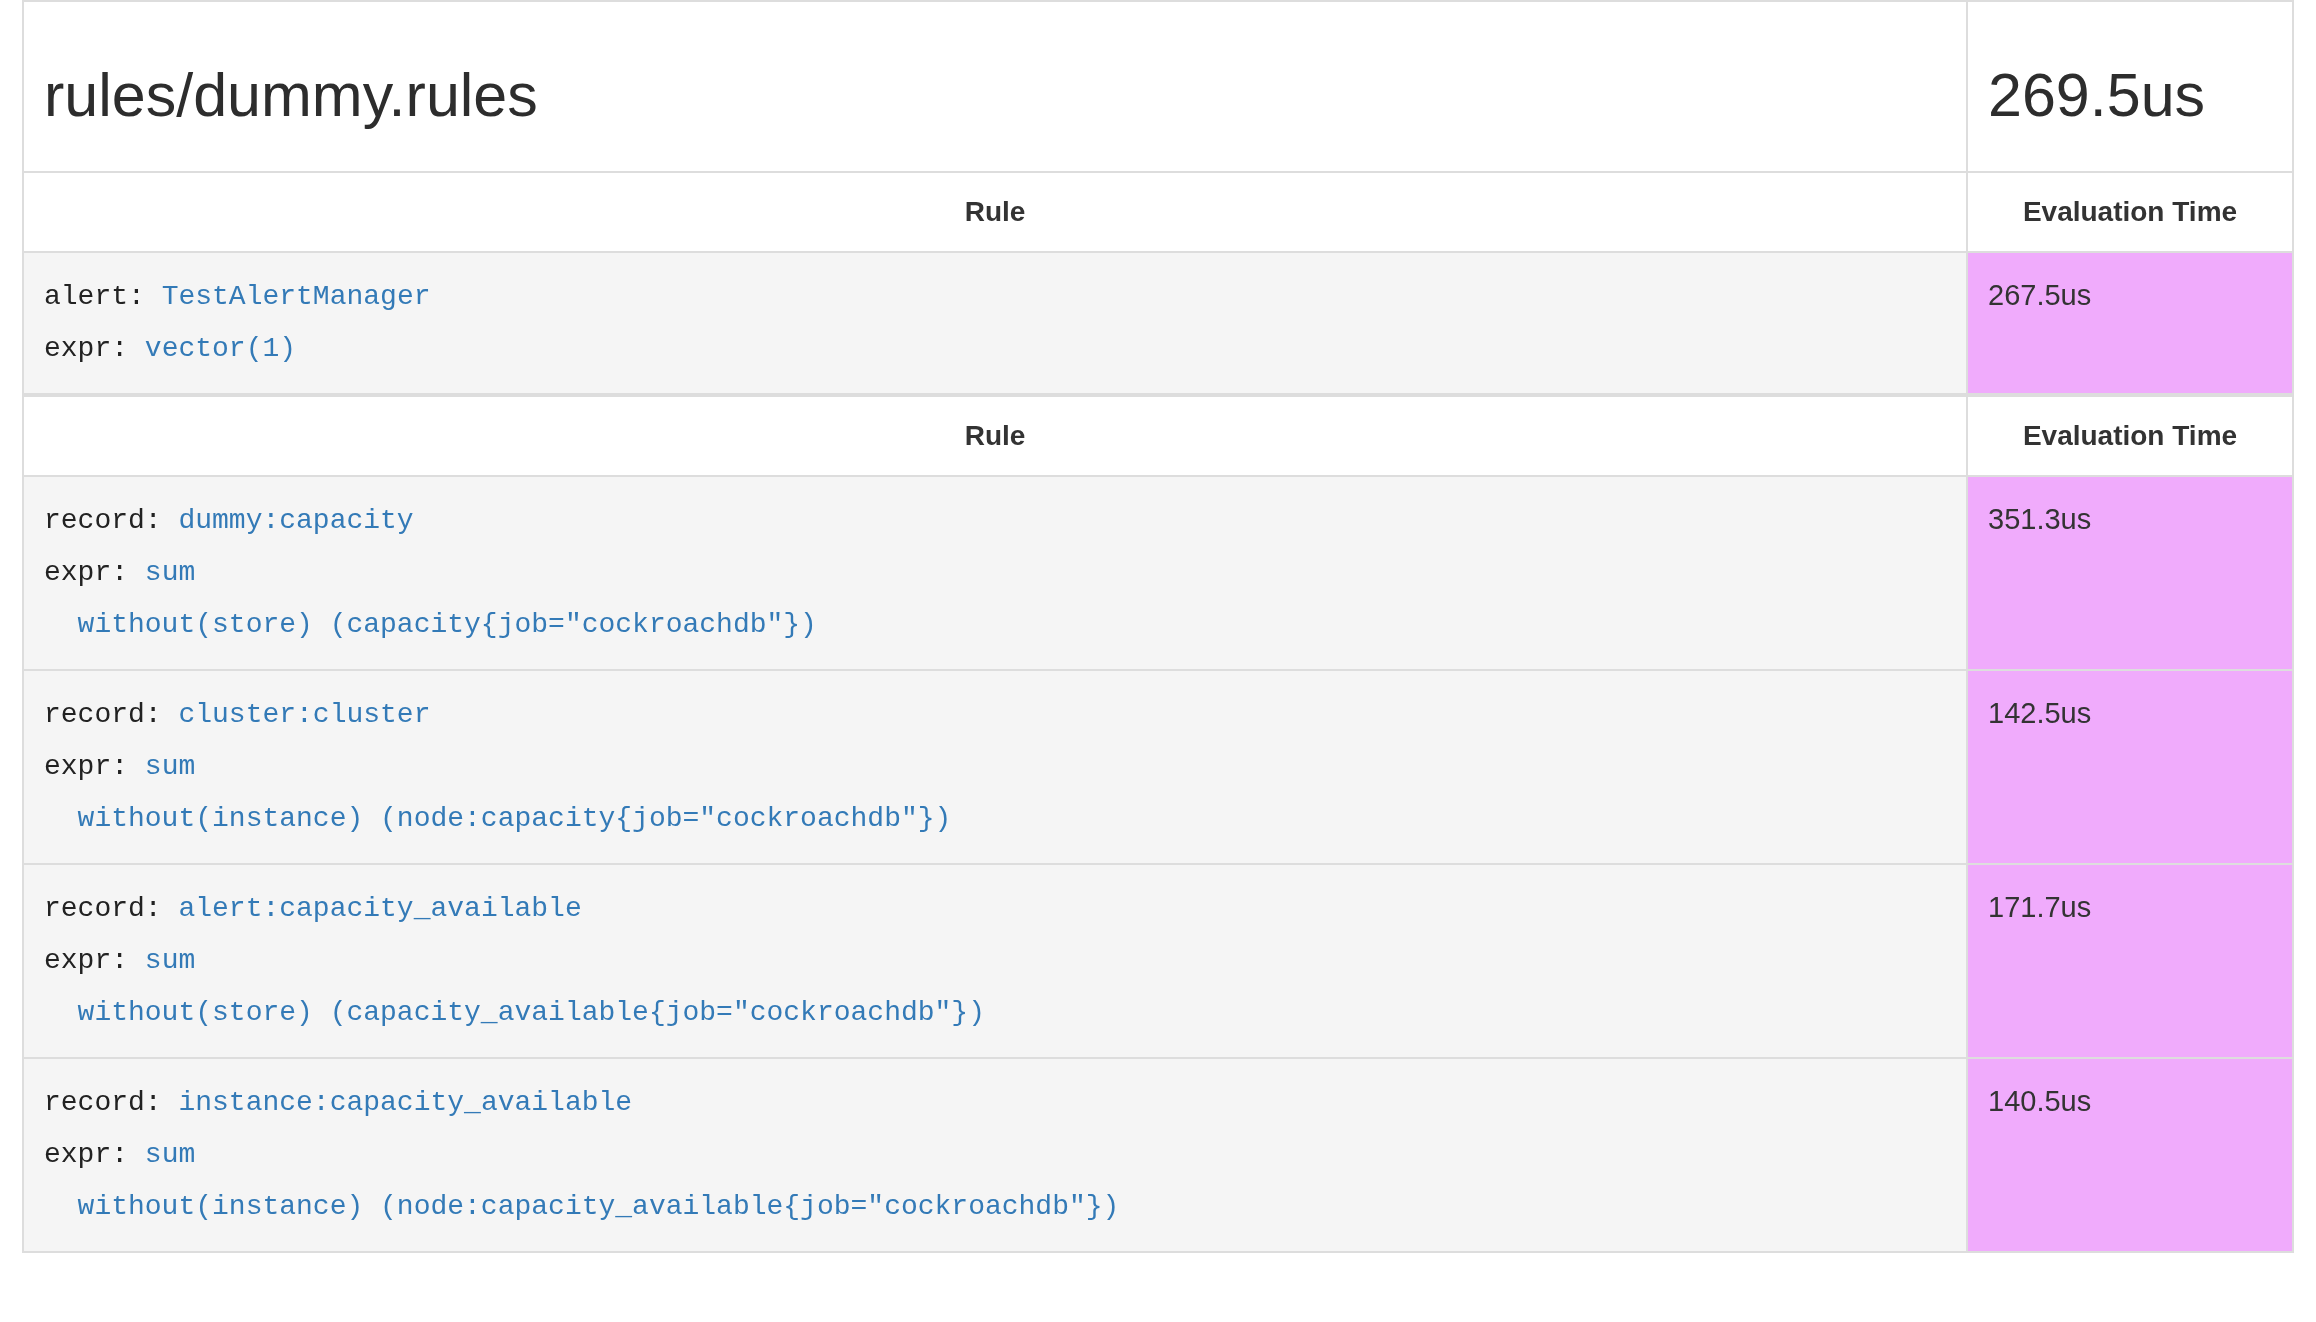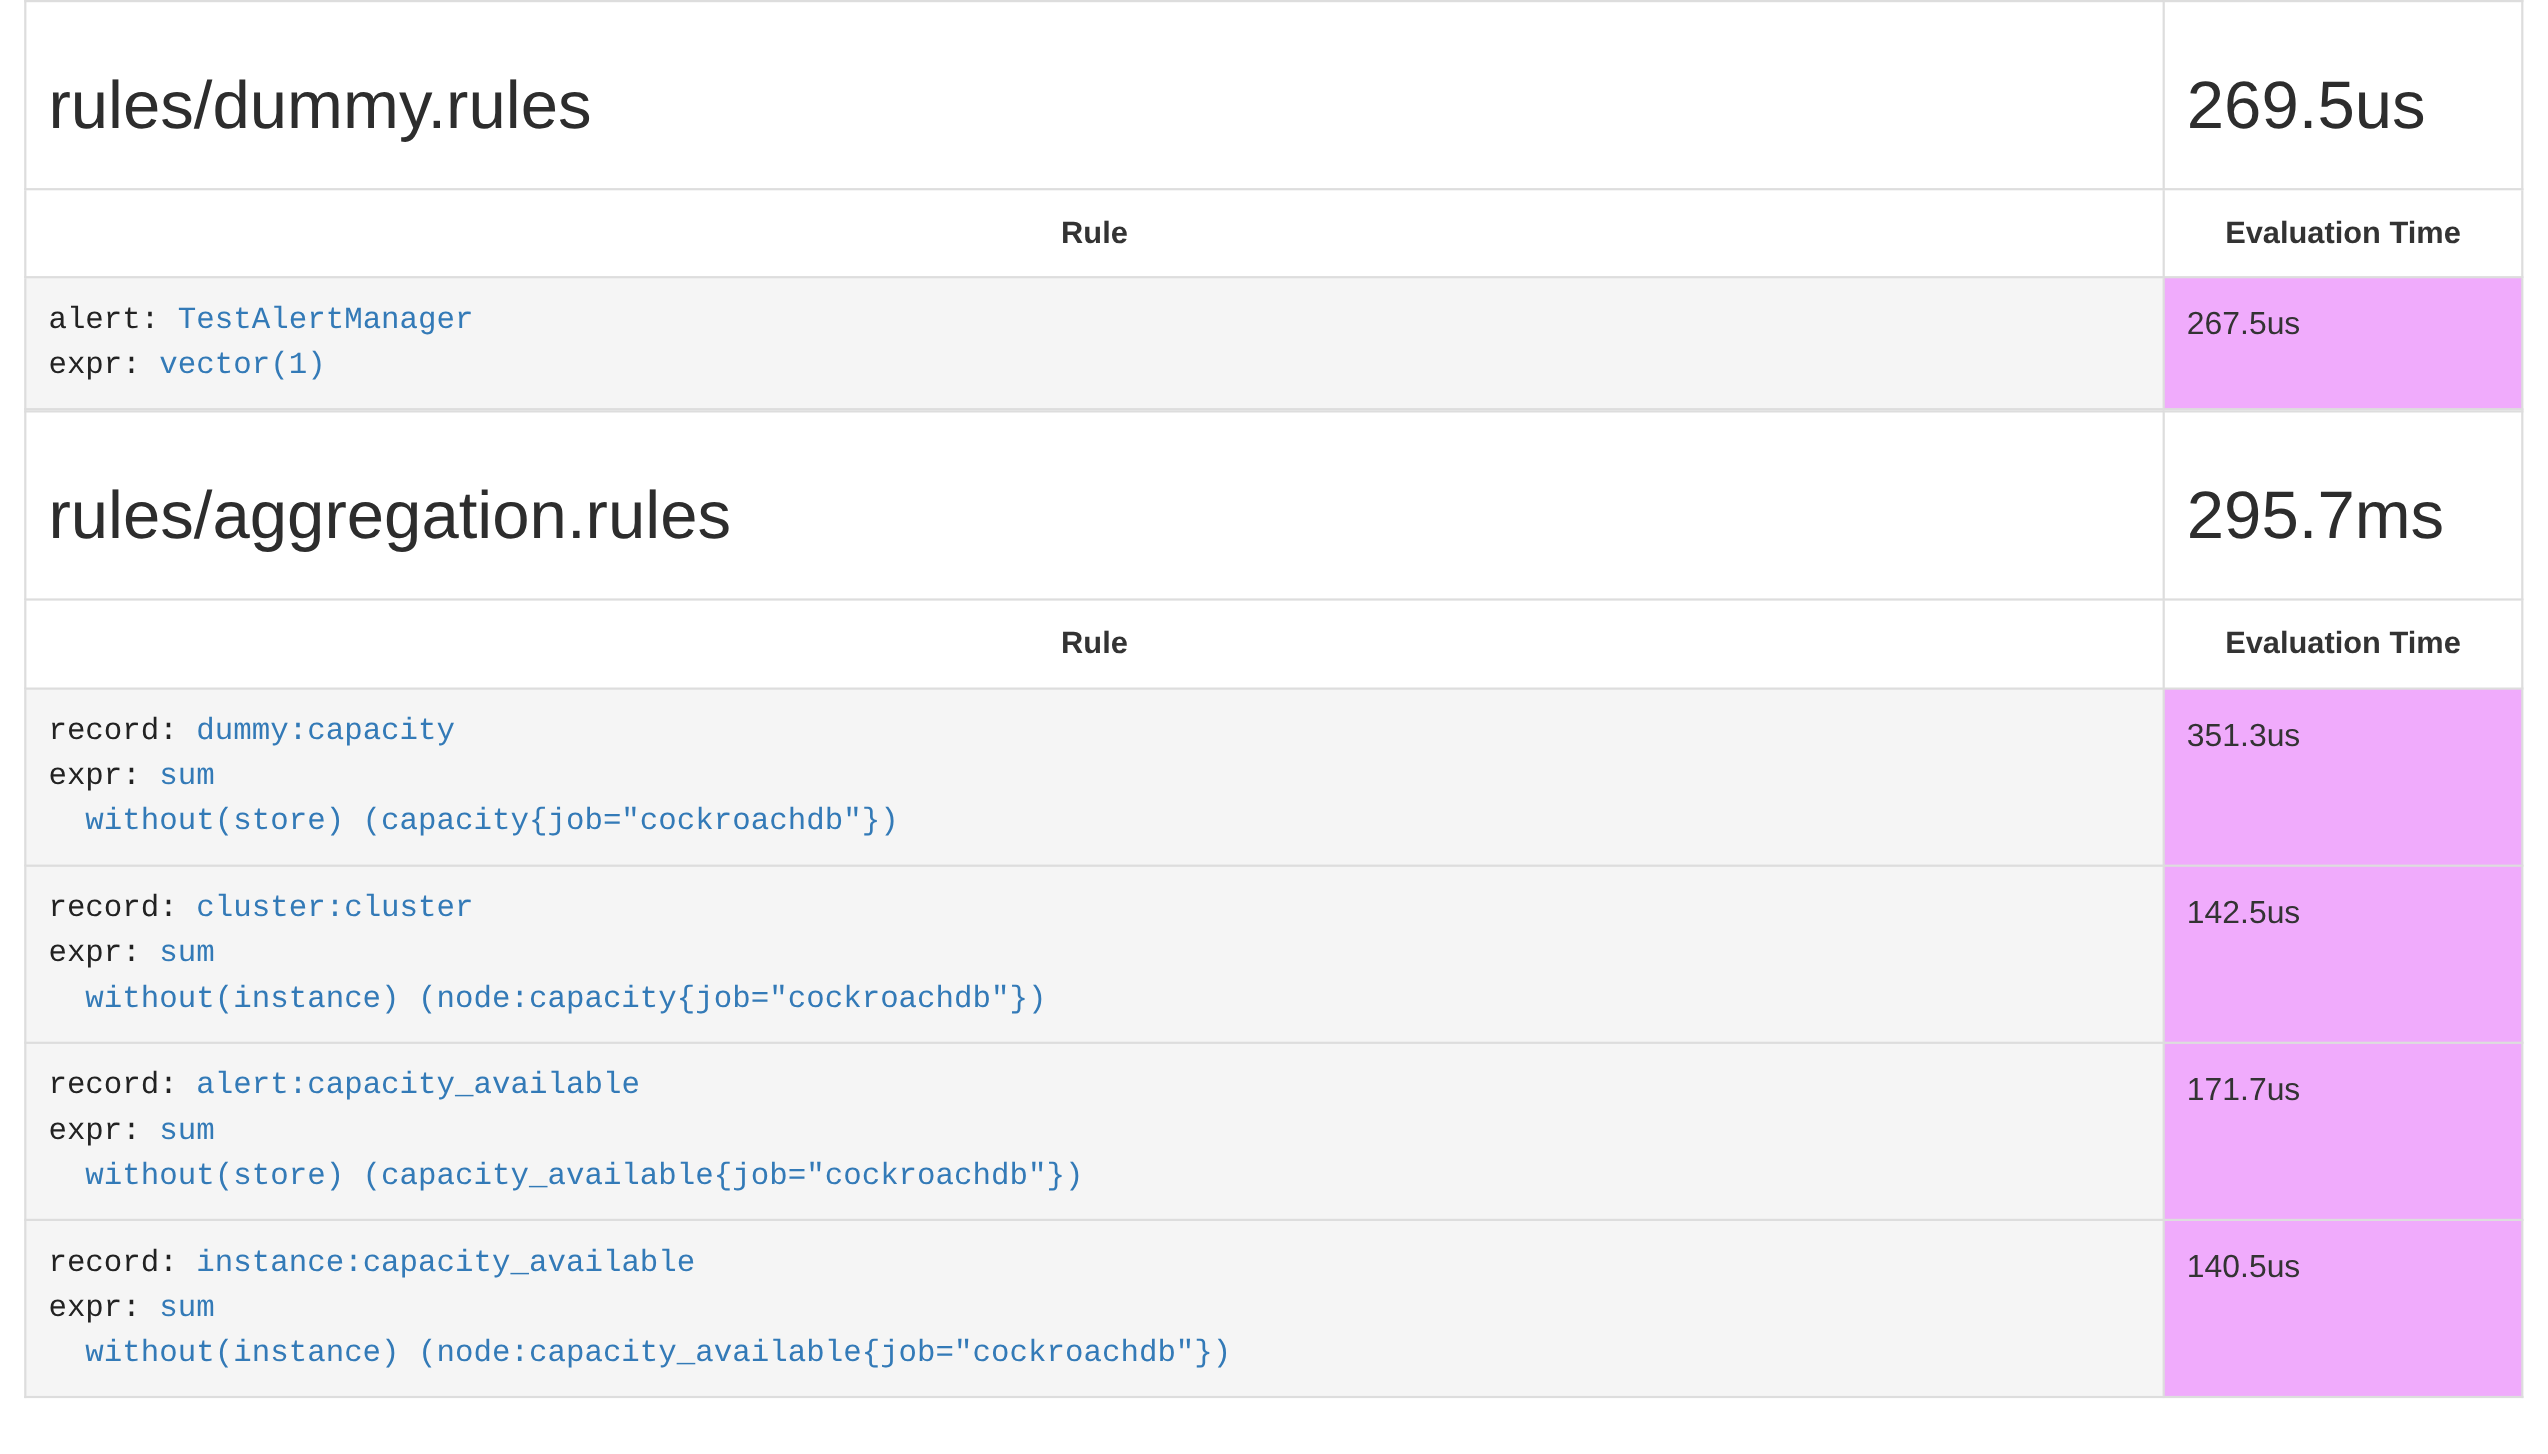--- a/index.html
+++ b/index.html
@@ -53,21 +53,21 @@
     text-align: center;
   }
   td.rule-cell { padding: 0; background: #f5f5f5; }
   .rule-pre {
     margin: 0;
     border: 0;
     background: #f5f5f5;
     padding: 18px 20px;
     font-family: "Liberation Mono", "DejaVu Sans Mono", monospace;
     font-size: 28px;
-    line-height: 41px;
+    line-height: 52px;
     color: #222222;
     white-space: pre;
     overflow: hidden;
   }
   .rule-pre .k { color: #222222; }
   .rule-pre a.v {
     color: #337ab7;
     text-decoration: none;
     cursor: pointer;
   }
@@ -112,28 +112,20 @@
     </tbody>
   </table>
 
   <table class="group-table">
     <colgroup>
         <col class="c-rule">
         <col class="c-eval">
       </colgroup>
     <tbody>
       <tr>
-        <td class="file-cell">
-          <div class="group-heading">rules/aggregation.rules</div>
-        </td>
-        <td class="time-cell">
-          <div class="group-heading">295.7ms</div>
-        </td>
-      </tr>
-      <tr>
         <td class="col-head">Rule</td>
         <td class="col-head">Evaluation Time</td>
       </tr>
       <tr>
         <td class="rule-cell">
             <pre class="rule-pre"><span class="k">record:</span> <a class="v">dummy:capacity</a>
 <span class="k">expr:</span> <a class="v">sum
   without(store) (capacity{job="cockroachdb"})</a></pre>
           </td>
         <td class="eval-cell">351.3us</td>

